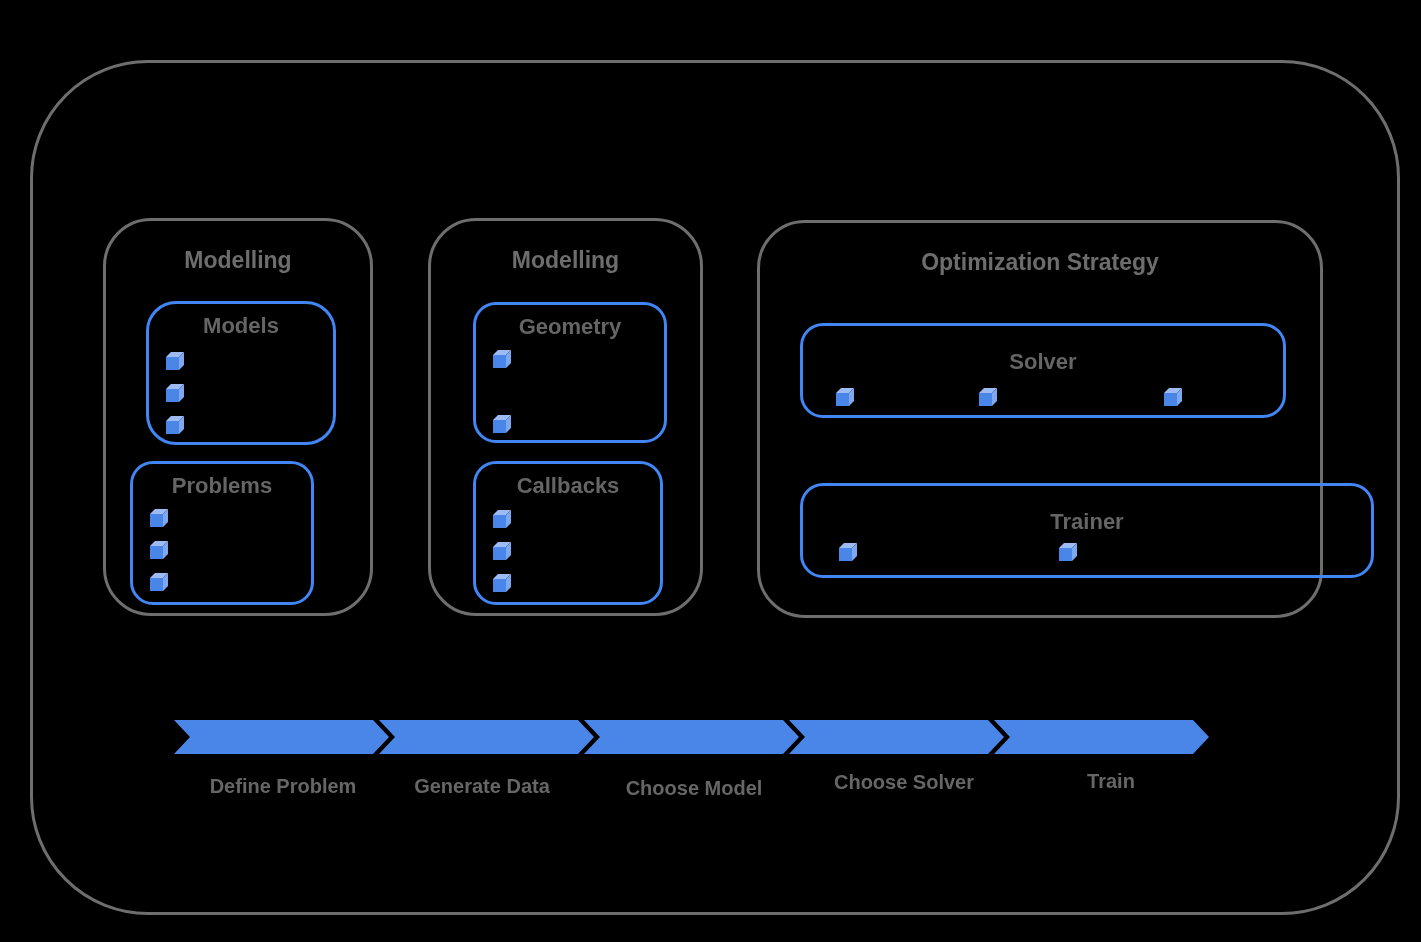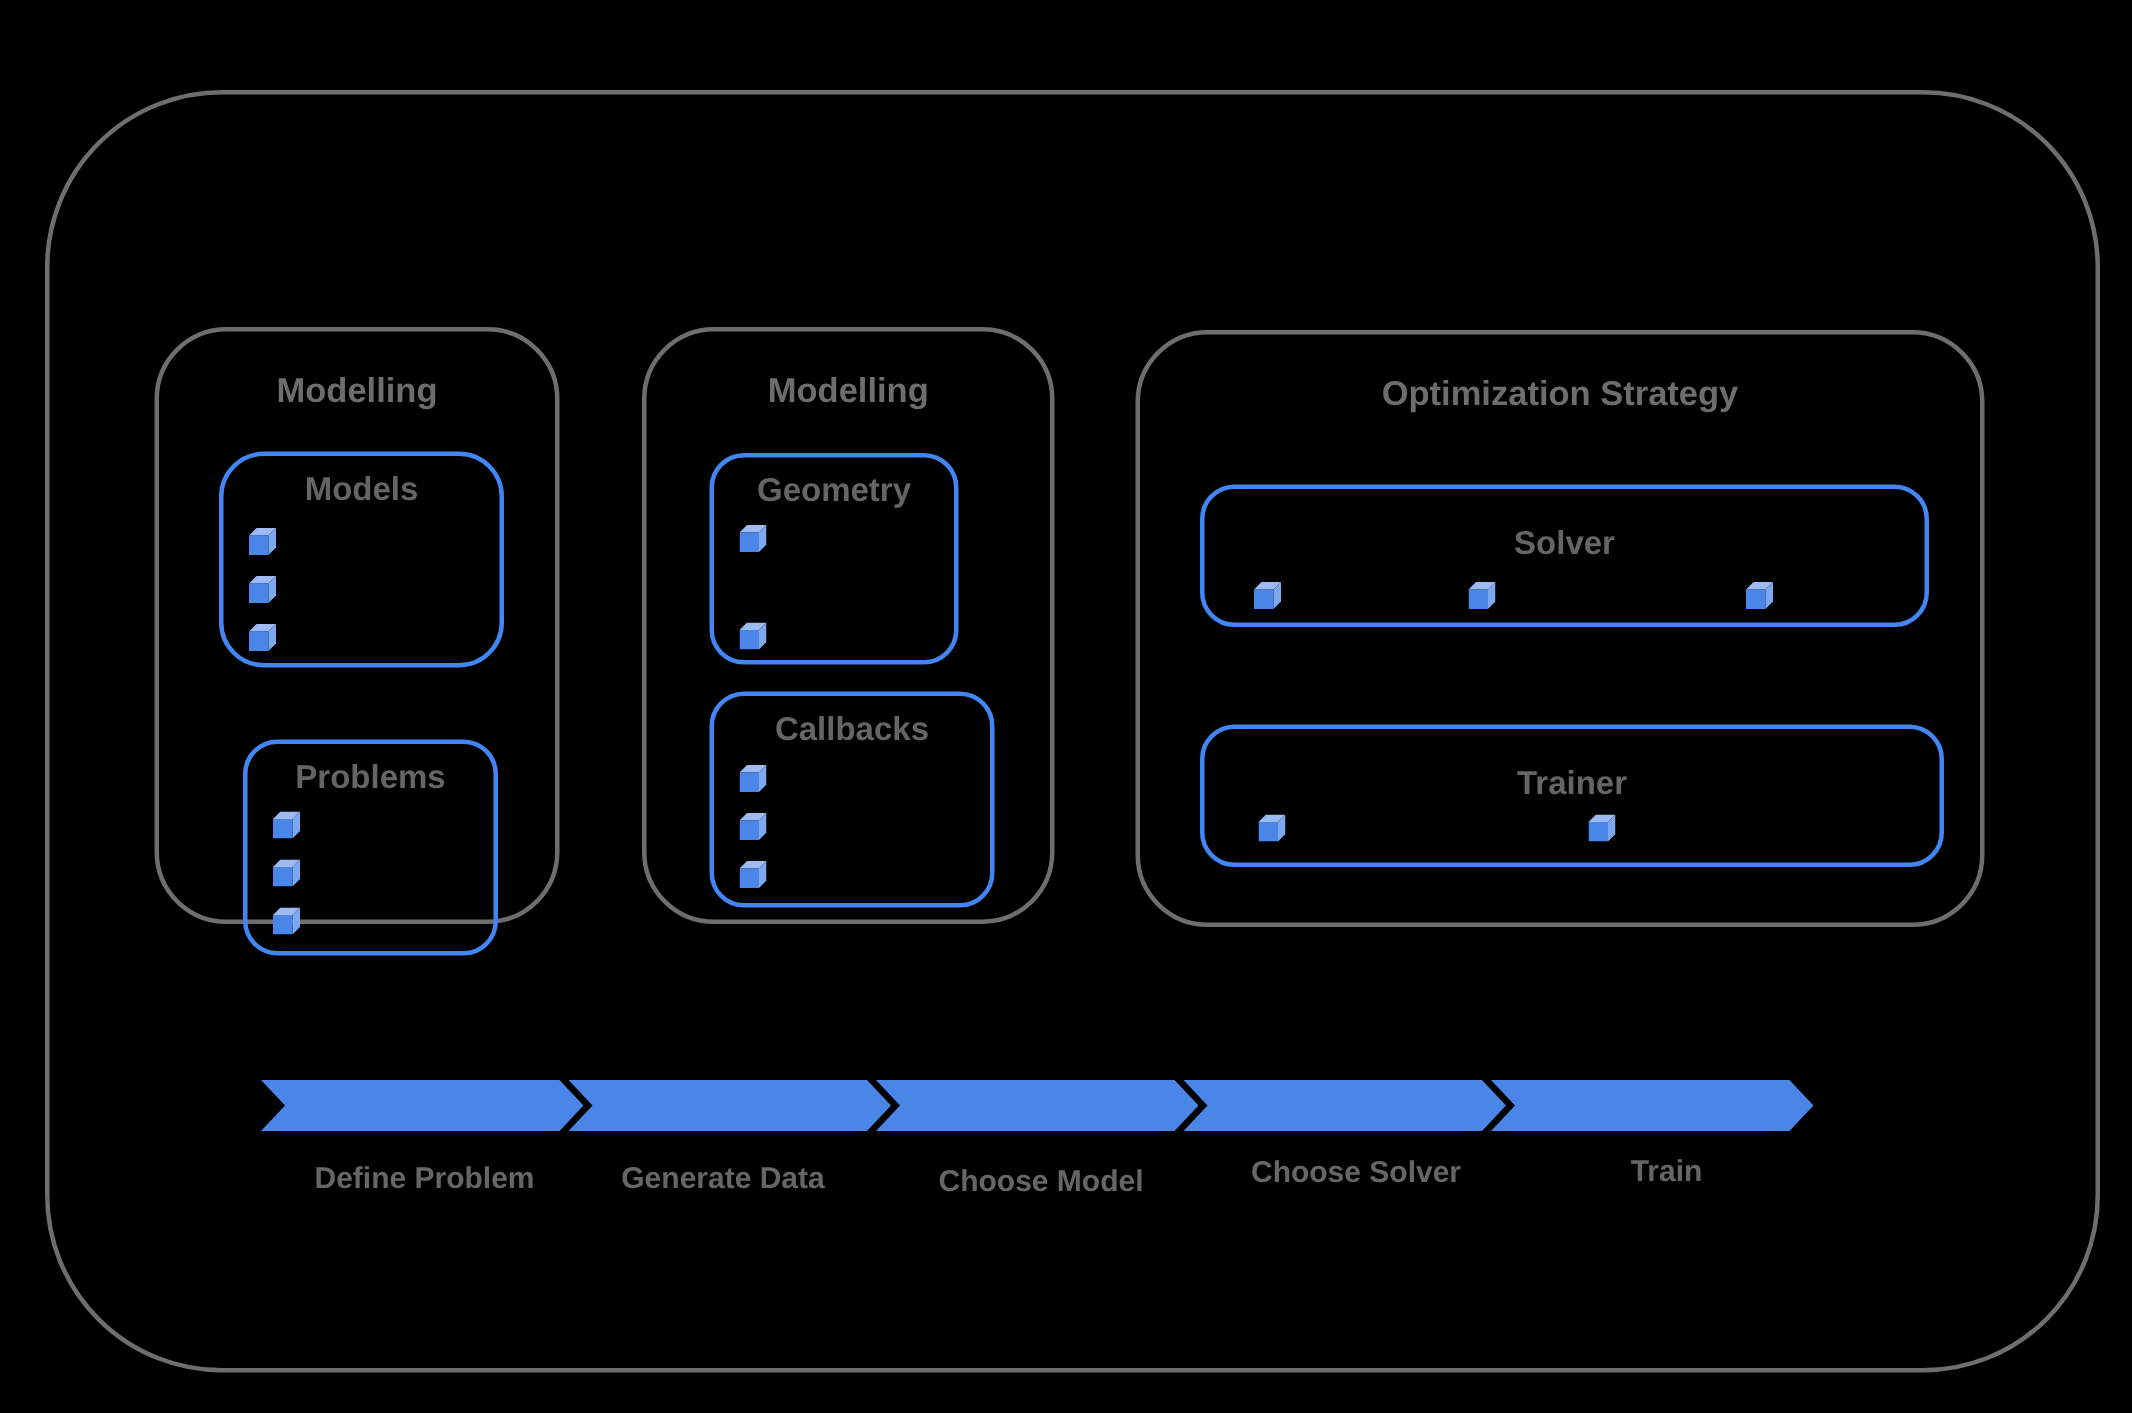--- a/index.html
+++ b/index.html
@@ -40,25 +40,25 @@
   .cube { width:18px; height:18px; line-height:0; }
   
   .cube-row .cube { position:absolute; }
   .row-solver  .cube:nth-child(1){ left:33px;  top:62px; }
   .row-solver  .cube:nth-child(2){ left:176px; top:62px; }
   .row-solver  .cube:nth-child(3){ left:361px; top:62px; }
   .row-trainer .cube:nth-child(1){ left:36px;  top:57px; }
   .row-trainer .cube:nth-child(2){ left:256px; top:57px; }
   
   #box-models   { left:40px; top:80px;  width:190px; height:144px;border-radius:30px; }
-  #box-problems { left:56px; top:240px; width:170px; height:144px;margin-top:32px; }
-  #box-geometry { left:42px; top:81px;  width:166px; height:141px; }
+  #box-problems { left:24px; top:240px; width:184px; height:144px; }
+  #box-geometry { left:42px; top:81px;  width:194px; height:141px; }
   #box-callbacks{ left:42px; top:240px; width:190px; height:144px; }
   #box-solver   { left:40px; top:100px; width:486px; height:95px; }
-  #box-trainer  { left:40px; top:260px; width:496px; height:95px; }
+  #box-trainer  { left:40px; top:260px; width:574px; height:95px; }
   #box-solver .inner-title, #box-trainer .inner-title { margin-top:23px; }
   
   .flow { position:absolute; left:174px; top:720px; height:34px; display:flex; }
   .flow-seg {
     width:215px; height:34px; margin-left:-10px; background:#4a85e8;
     clip-path:polygon(0 0, calc(100% - 16px) 0, 100% 50%, calc(100% - 16px) 100%, 0 100%, 16px 50%);
   }
   .flow-seg:first-child { margin-left:0; }
   .flow-label {
     position:absolute; transform:translateX(-50%); white-space:nowrap;

